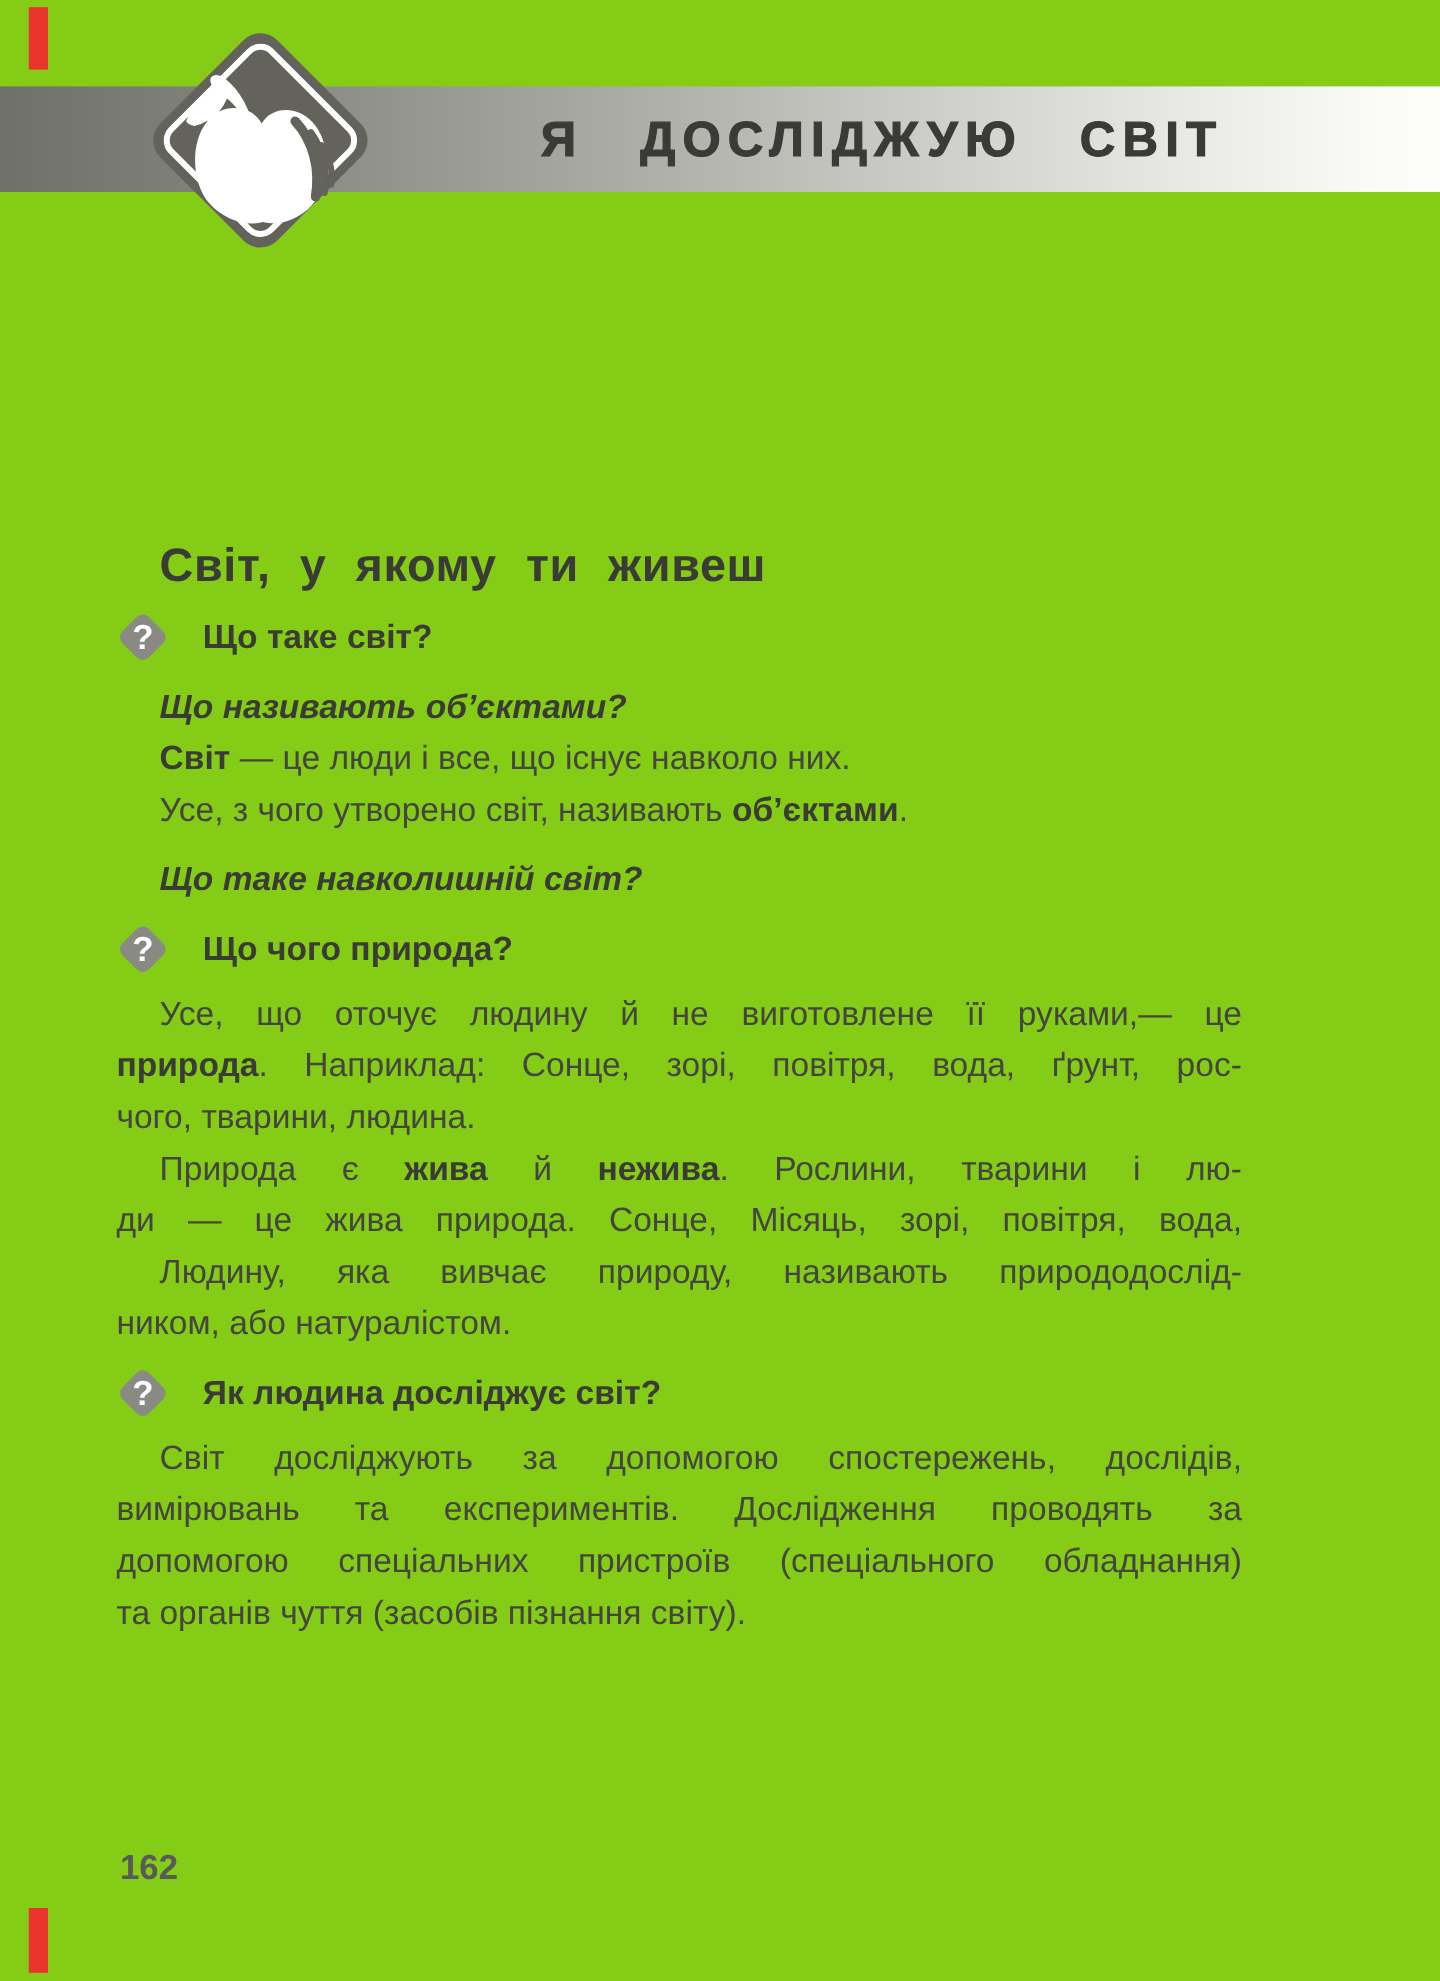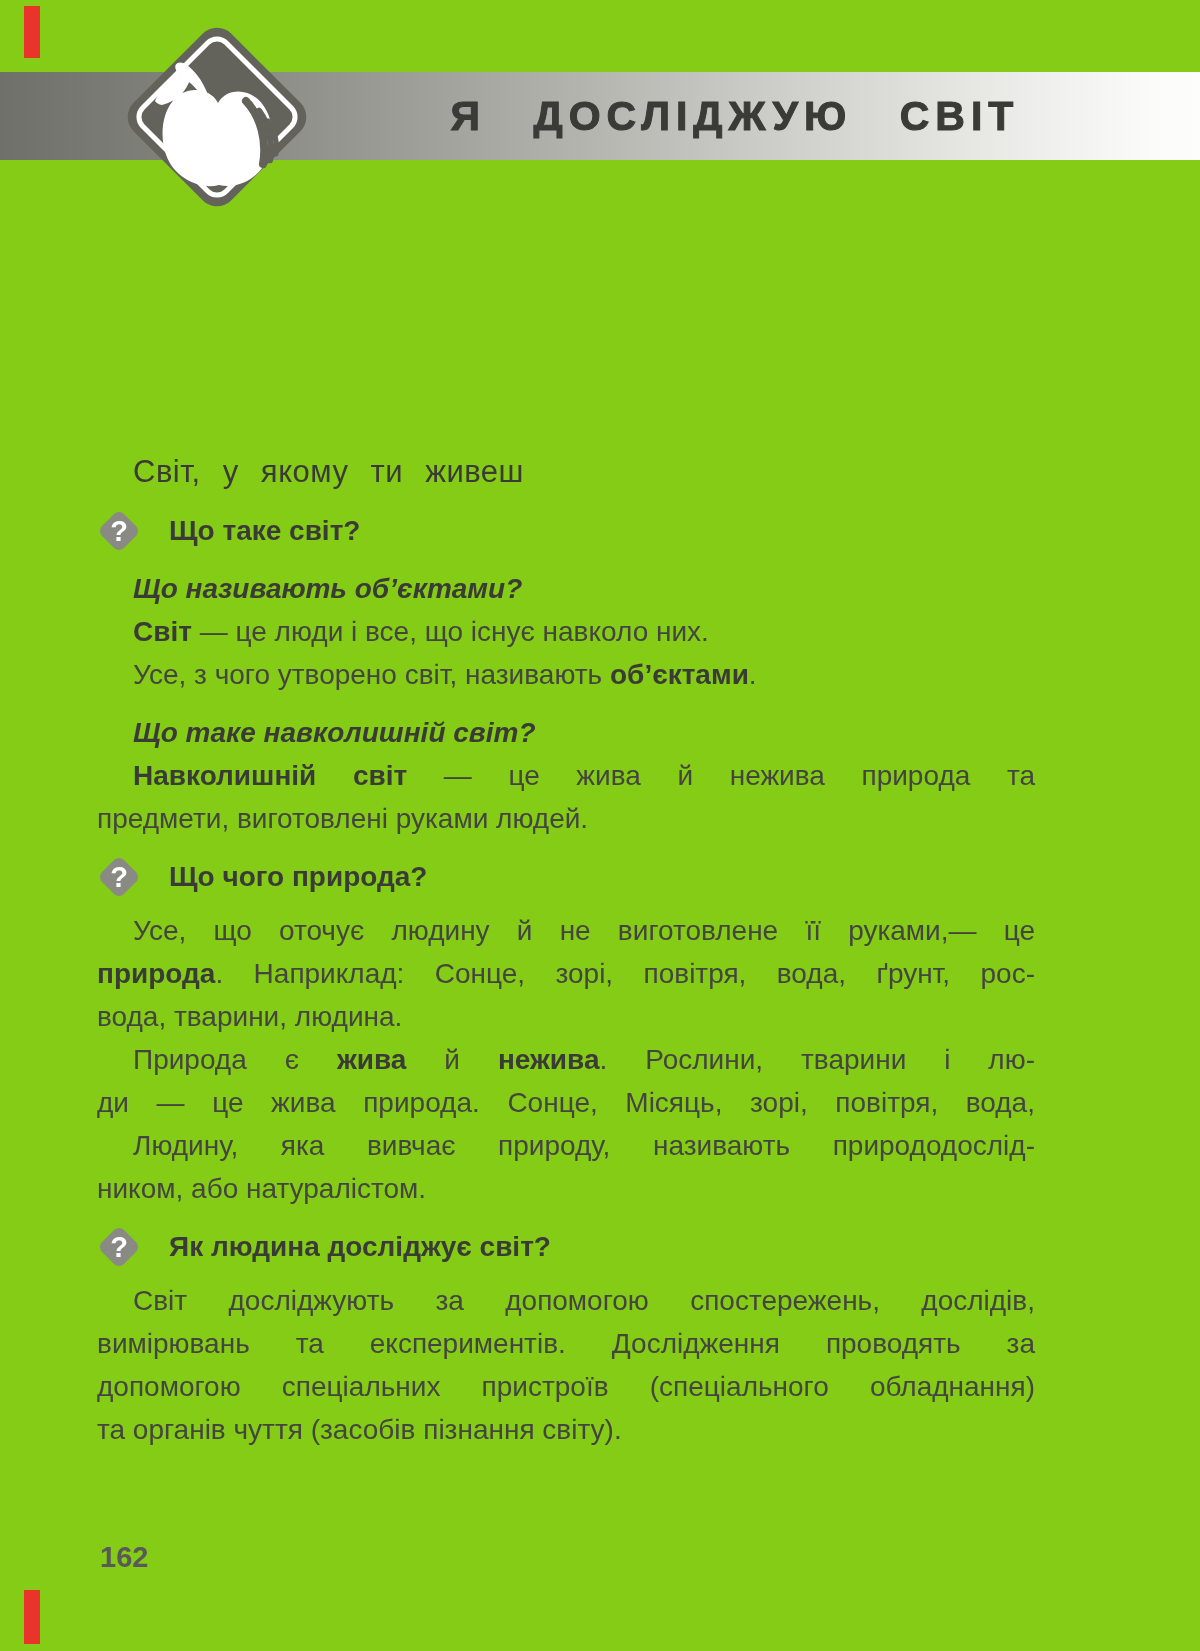--- a/index.html
+++ b/index.html
@@ -30,21 +30,21 @@
     position:absolute; left:430px; top:88px; width:610px; height:56px;
     text-align:center; font-size:41px; font-weight:bold; line-height:56px;
     letter-spacing:6px; word-spacing:30px; color:var(--band-title);
     -webkit-text-stroke:1px var(--band-title);
   }
   .badge{position:absolute; left:117px; top:17px; width:200px; height:200px;}
   
   .content{position:absolute; left:97px; top:450px; width:938px;}
   .section-title{
     padding-left:36px; height:44px; line-height:44px;
-    font-size:31px; font-weight:normal; color:var(--heading);
+    font-size:39px; font-weight:bold; color:var(--heading);
     word-spacing:13px; letter-spacing:0.5px; margin-bottom:15px;
   }
   .block{font-size:28px; line-height:43px; color:var(--text);}
   .block-qheading{
     display:flex; align-items:center; height:43px; margin-top:15px;
     font-weight:bold; color:var(--heading);
   }
   .q-icon{width:52px; height:52px; margin-left:-4px; flex:0 0 52px; display:inline-block;}
   .qh-text{margin-left:24px; white-space:nowrap;}
   .block-iheading{
@@ -102,35 +102,31 @@
           <span class="qh-text">Що таке світ?</span>
         </div>
         <div class="block block-iheading">Що називають об’єктами?</div>
         <div class="block block-para">
           <div class="line ind"><span class="b">Світ</span><span> — це люди і все, що існує навколо них.</span></div>
         </div>
         <div class="block block-para">
           <div class="line ind"><span>Усе, з чого утворено світ, називають </span><span class="b">об’єктами</span><span>.</span></div>
         </div>
         <div class="block block-iheading">Що таке навколишній світ?</div>
-        <div class="block block-para">
-          <div class="line just ind"><span class="b">Навколишній світ</span><span> — це жива й нежива природа та</span></div>
-          <div class="line"><span>предмети, виготовлені руками людей.</span></div>
-        </div>
         <div class="block block-qheading">
           <span class="q-icon"><svg width="52" height="52" viewBox="0 0 52 52">
               <rect x="10.5" y="10.5" width="31" height="31" rx="7" transform="rotate(45 26 26)" style="fill:var(--question-icon)"></rect>
               <text x="26" y="36" text-anchor="middle" style="fill:#ffffff;font-size:29px;font-weight:bold;font-family:inherit">?</text>
             </svg></span>
           <span class="qh-text">Що чого природа?</span>
         </div>
         <div class="block block-para">
           <div class="line just ind"><span>Усе, що оточує людину й не виготовлене її руками,— це</span></div>
           <div class="line just"><span class="b">природа</span><span>. Наприклад: Сонце, зорі, повітря, вода, ґрунт, рос-</span></div>
-          <div class="line"><span>вода, тварини, людина.</span></div>
+          <div class="line"><span>чого, тварини, людина.</span></div>
         </div>
         <div class="block block-para">
           <div class="line just ind"><span>Природа є </span><span class="b">жива</span><span> й </span><span class="b">нежива</span><span>. Рослини, тварини і лю-</span></div>
           <div class="line just"><span>ди — це </span><span class="i">жива природа</span><span>. Сонце, Місяць, зорі, повітря, вода,</span></div>
         </div>
         <div class="block block-para">
           <div class="line just ind"><span>Людину, яка вивчає природу, називають </span><span class="i">природодослід-</span></div>
           <div class="line"><span class="i">ником</span><span>, або </span><span class="i">натуралістом</span><span>.</span></div>
         </div>
         <div class="block block-qheading">

